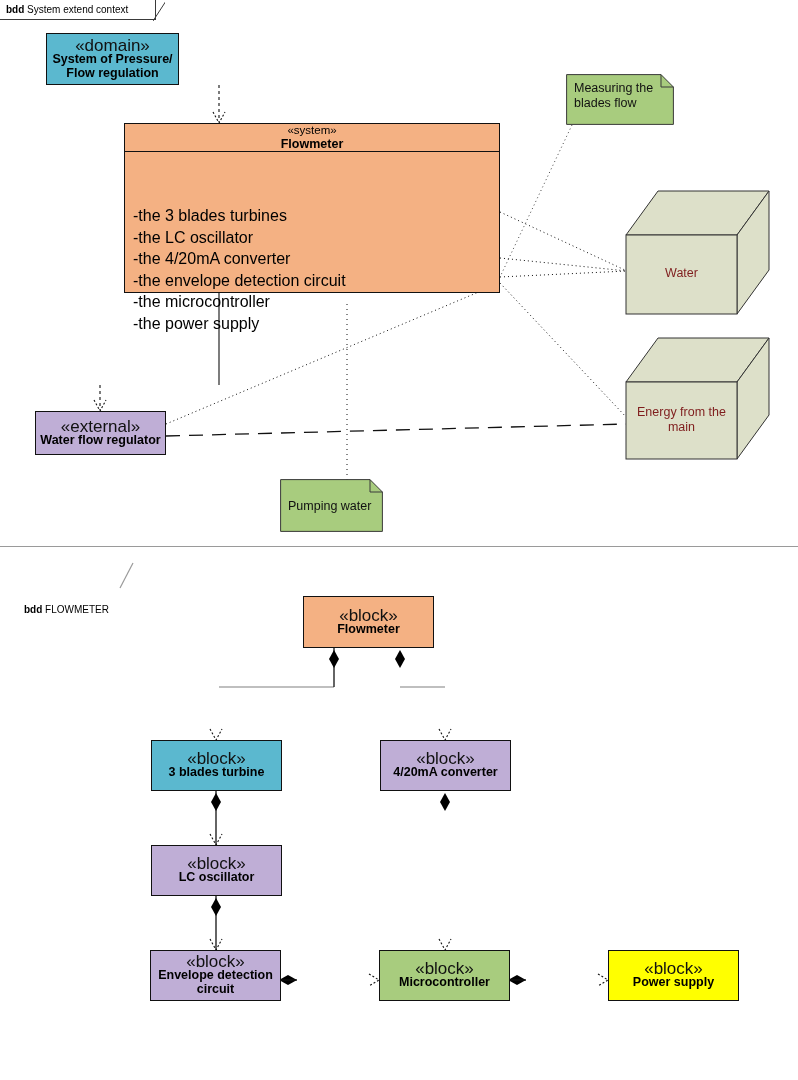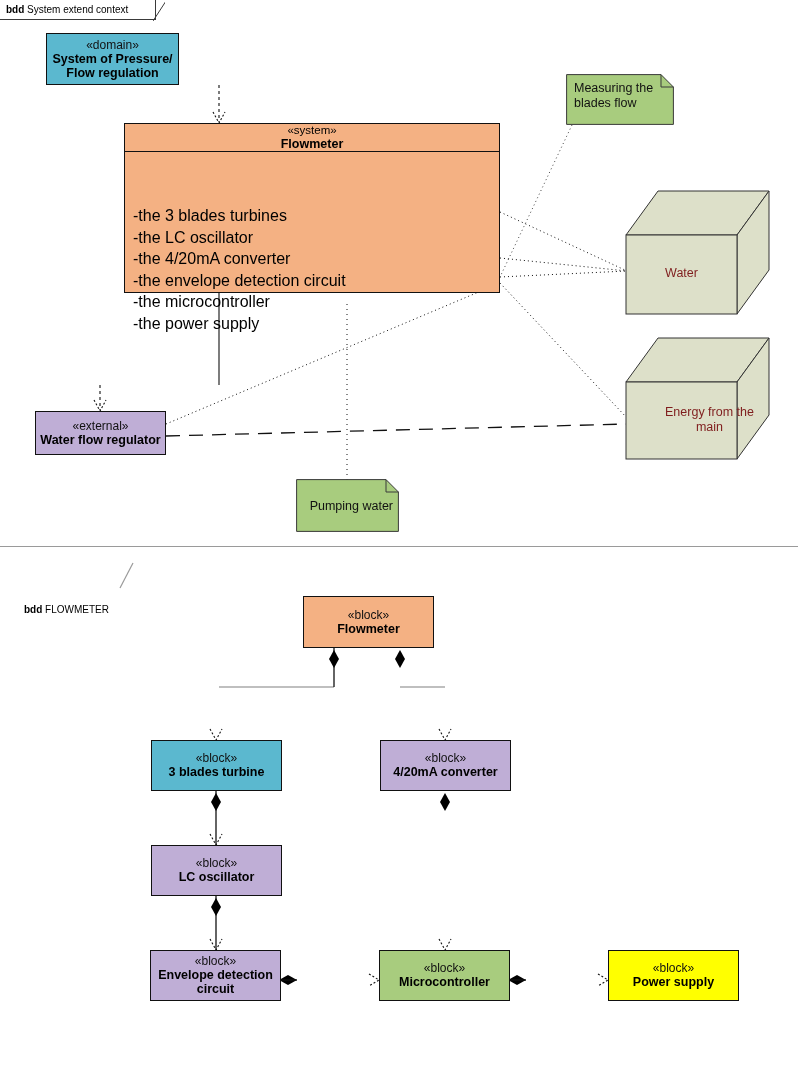--- a/index.html
+++ b/index.html
@@ -15,21 +15,21 @@
   .tab .kw{font-weight:bold;}
   .tab.bordered{border:1px solid #3a3a3a;border-top:none;border-left:none;padding:0 6px;}
   .tab .cut{position:absolute;top:0;right:-10px;width:12px;height:21px;}
 
   svg.layer{position:absolute;left:0;top:0;overflow:visible;}
 
   
   .block{position:absolute;box-sizing:border-box;border:1.3px solid #111;
          display:flex;flex-direction:column;align-items:center;justify-content:center;
          text-align:center;}
-  .block .st{font-size:12px;line-height:13px;color:#111;}
+  .block .st{font-size:17px;line-height:13px;color:#111;}
   .block .nm{font-size:12.5px;font-weight:bold;line-height:14px;color:#000;}
 
   
   .sysblock{position:absolute;box-sizing:border-box;border:1.3px solid #111;
             background:#f4b183;display:flex;flex-direction:column;gap:47px;}
   .sysblock .head{height:37px;border-bottom:1.2px solid #111;display:flex;
                   flex-direction:column;align-items:center;justify-content:center;}
   .sysblock .head .st{font-size:11.5px;line-height:13px;}
   .sysblock .head .nm{font-size:12.5px;font-weight:bold;line-height:14px;}
   .sysblock .body{flex:1;padding:6px 0 0 8px;}
@@ -112,21 +112,21 @@
   <svg width="108" height="51">
     <polygon points="0.6,0.6 95,0.6 107.4,13 107.4,50.4 0.6,50.4" fill="#a8cc7e" stroke="#3a3a3a" stroke-width="1"></polygon>
     <polyline points="95,0.6 95,13 107.4,13" fill="none" stroke="#3a3a3a" stroke-width="1"></polyline>
   </svg>
   <div class="txt">
     <div>Measuring the</div>
     <div>blades flow</div>
   </div>
 </div>
 
-<div class="note center" style="left:296px;top:479px;width:103px;height:53px;text-align:right;">
+<div class="note center" style="left:280px;top:479px;width:103px;height:53px;">
   <svg width="103" height="53">
     <polygon points="0.6,0.6 90,0.6 102.4,13 102.4,52.4 0.6,52.4" fill="#a8cc7e" stroke="#3a3a3a" stroke-width="1"></polygon>
     <polyline points="90,0.6 90,13 102.4,13" fill="none" stroke="#3a3a3a" stroke-width="1"></polyline>
   </svg>
   <div class="txt">
     <div>Pumping water</div>
   </div>
 </div>
 
 <div class="cube" style="left:625px;top:190px;width:145px;height:125px;">
@@ -139,21 +139,21 @@
     <div>Water</div>
   </div>
 </div>
 
 <div class="cube" style="left:625px;top:337px;width:145px;height:123px;">
   <svg width="145" height="123">
     <polygon points="1,45 33,1 144,1 112,45" fill="#dde0c9" stroke="#333" stroke-width="1"></polygon>
     <polygon points="112,45 144,1 144,78 112,122" fill="#dde0c9" stroke="#333" stroke-width="1"></polygon>
     <rect x="1" y="45" width="111" height="77" fill="#dde0c9" stroke="#333" stroke-width="1"></rect>
   </svg>
-  <div class="lbl" style="left:1px;top:68px;width:111px;margin-left:28px;">
+  <div class="lbl" style="left:1px;top:68px;width:111px;">
     <div>Energy from the</div>
     <div>main</div>
   </div>
 </div>
 
 <div class="frame" style="left:0px;top:548px;width:798px;height:532px;"></div>
 
 <div class="tab" style="left:24px;top:565px;width:140px;margin-top:35px;">
   <span class="kw">bdd</span>
   <span>FLOWMETER</span>

